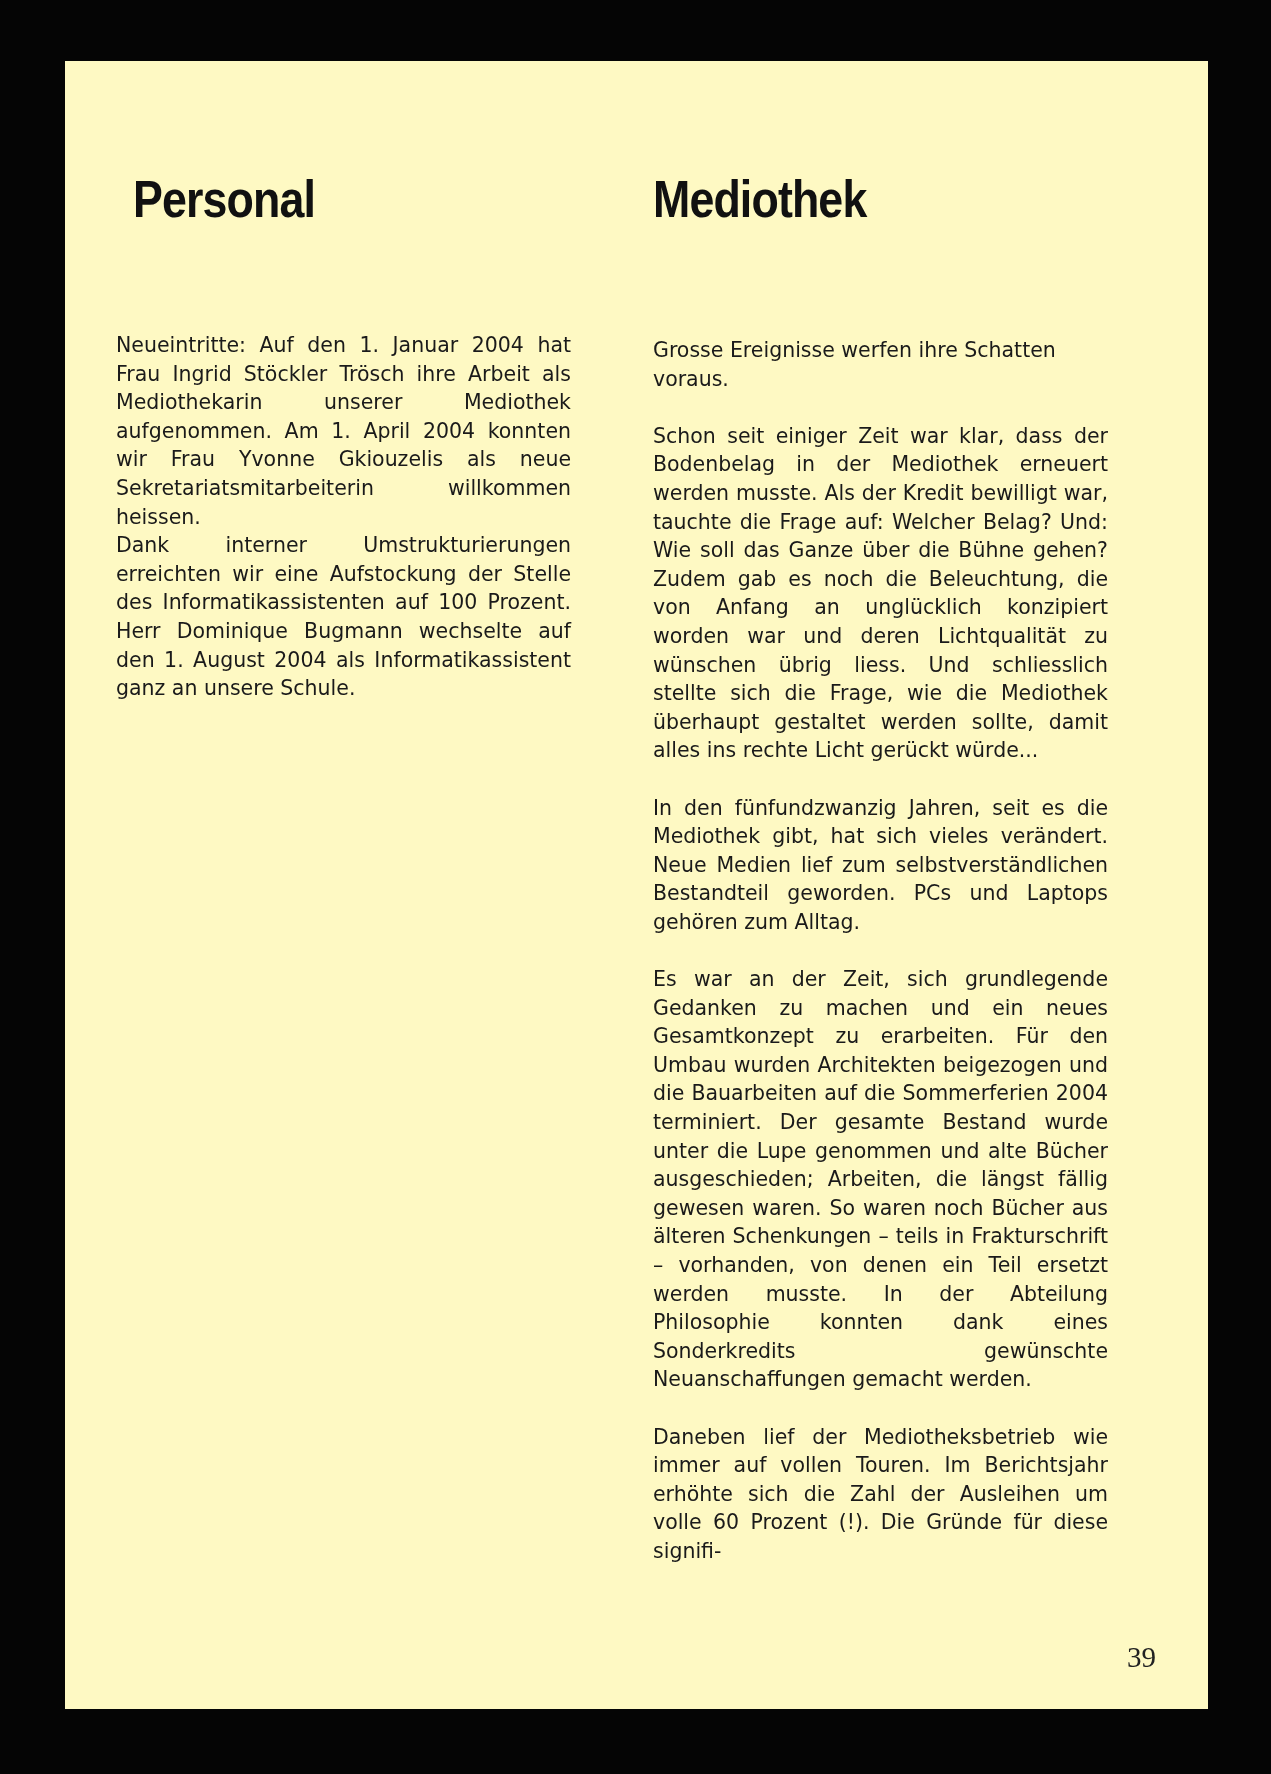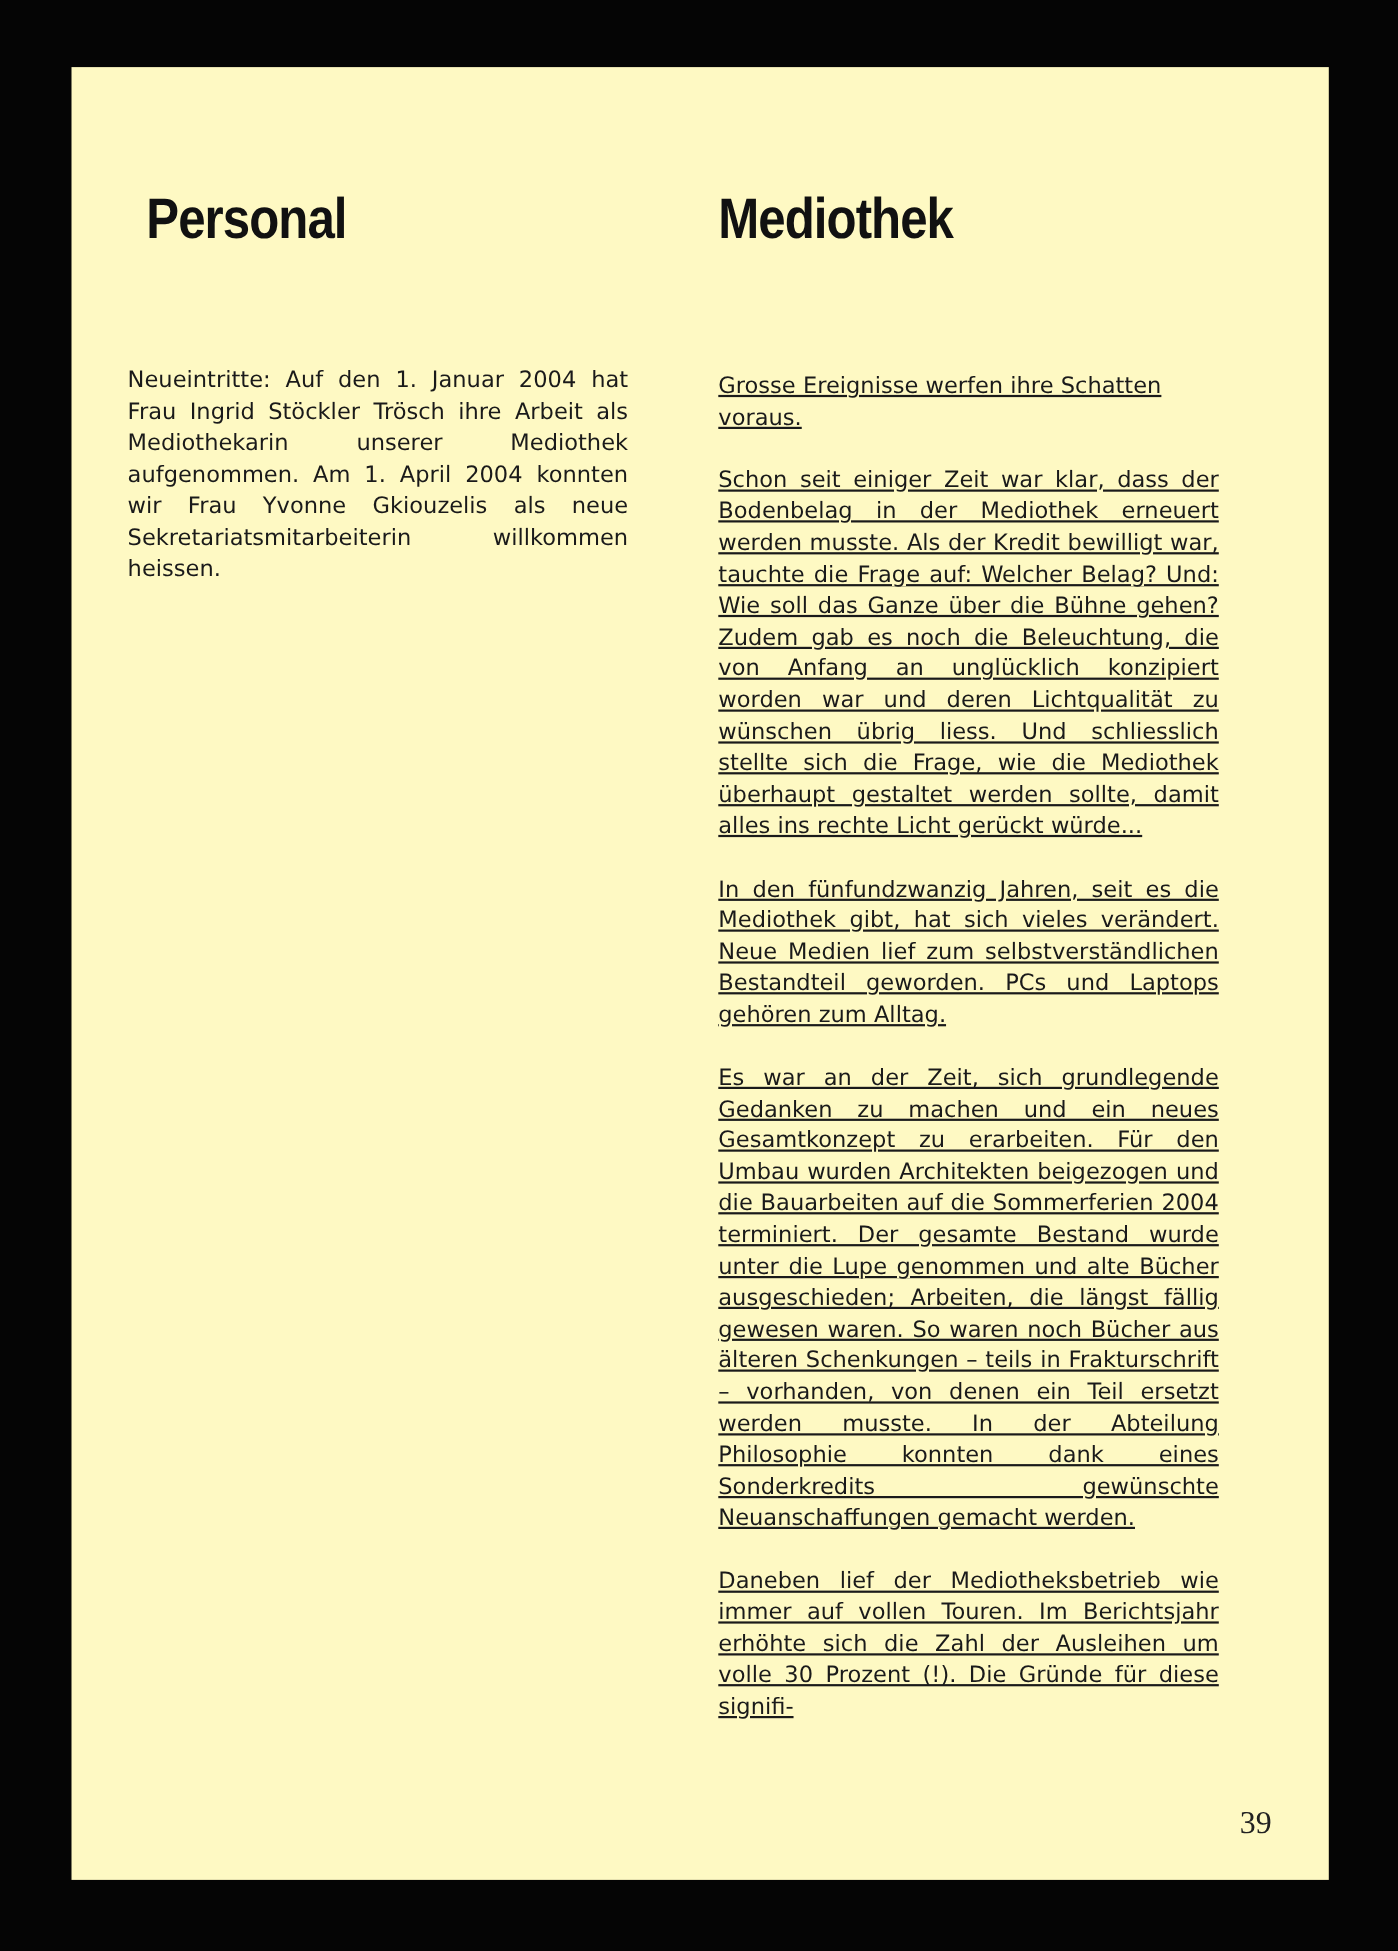--- a/index.html
+++ b/index.html
@@ -4,38 +4,39 @@
 <style>
   html, body { margin:0; padding:0; }
   body { width:1271px; height:1774px; background:#050505; position:relative; overflow:hidden; }
   .page { position:absolute; left:65px; top:61px; width:1143px; height:1648px; background:#fef9c3; }
   .heading { position:absolute; top:108px; font-family:"Liberation Sans", sans-serif; font-weight:bold; font-size:52px; color:#111; letter-spacing:-1px; transform:scaleX(0.86); transform-origin:left top; margin:0; }
   #h-left { left:68px; }
   #h-right { left:588px; }
   .col { position:absolute; font-family:"DejaVu Sans", sans-serif; font-size:20.5px; line-height:28.6px; color:#1a1a1a; text-align:justify; }
   .col p { margin:0; }
   .col-left { left:51px; top:270px; width:455px; }
-  .col-right { left:588px; top:275px; width:455px;text-decoration:underline; }
+  .col-right { left:588px; top:275px; width:455px; }
   .col-right p { margin-bottom:28.6px; }
   .col-right p.first { text-align:left; }
   .page-num { position:absolute; right:52px; top:1580px; font-family:"Liberation Serif", serif; font-size:29px; color:#222; }
 </style>
 </head>
 <body>
 
 <div class="page">
   <h1 class="heading" id="h-left">Personal</h1>
   <h1 class="heading" id="h-right">Mediothek</h1>
 
   <div class="col col-left">
     <p>Neueintritte: Auf den 1. Januar 2004 hat Frau Ingrid Stöckler Trösch ihre Arbeit als Mediothekarin unserer Mediothek aufgenommen. Am 1. April 2004 konnten wir Frau Yvonne Gkiouzelis als neue Sekretariatsmitarbeiterin willkommen heissen.</p>
+    <p>Dank interner Umstrukturierungen erreichten wir eine Aufstockung der Stelle des Informatikassistenten auf 100 Prozent. Herr Dominique Bugmann wechselte auf den 1. August 2004 als Informatikassistent ganz an unsere Schule.</p>
   </div>
 
   <div class="col col-right">
     <p class="first">Grosse Ereignisse werfen ihre Schatten voraus.</p>
     <p>Schon seit einiger Zeit war klar, dass der Bodenbelag in der Mediothek erneuert werden musste. Als der Kredit bewilligt war, tauchte die Frage auf: Welcher Belag? Und: Wie soll das Ganze über die Bühne gehen? Zudem gab es noch die Beleuchtung, die von Anfang an unglücklich konzipiert worden war und deren Lichtqualität zu wünschen übrig liess. Und schliesslich stellte sich die Frage, wie die Mediothek überhaupt gestaltet werden sollte, damit alles ins rechte Licht gerückt würde...</p>
     <p>In den fünfundzwanzig Jahren, seit es die Mediothek gibt, hat sich vieles verändert. Neue Medien lief zum selbstverständlichen Bestandteil geworden. PCs und Laptops gehören zum Alltag.</p>
     <p>Es war an der Zeit, sich grundlegende Gedanken zu machen und ein neues Gesamtkonzept zu erarbeiten. Für den Umbau wurden Architekten beigezogen und die Bauarbeiten auf die Sommerferien 2004 terminiert. Der gesamte Bestand wurde unter die Lupe genommen und alte Bücher ausgeschieden; Arbeiten, die längst fällig gewesen waren. So waren noch Bücher aus älteren Schenkungen – teils in Frakturschrift – vorhanden, von denen ein Teil ersetzt werden musste. In der Abteilung Philosophie konnten dank eines Sonderkredits gewünschte Neuanschaffungen gemacht werden.</p>
-    <p>Daneben lief der Mediotheksbetrieb wie immer auf vollen Touren. Im Berichtsjahr erhöhte sich die Zahl der Ausleihen um volle 30 Prozent (!). Die Gründe für diese signifi-</p>
+    <p>Daneben lief der Mediotheksbetrieb wie immer auf vollen Touren. Im Berichtsjahr erhöhte sich die Zahl der Ausleihen um volle 60 Prozent (!). Die Gründe für diese signifi-</p>
   </div>
 
   <div class="page-num">39</div>
 </div>
 
 </body></html>

